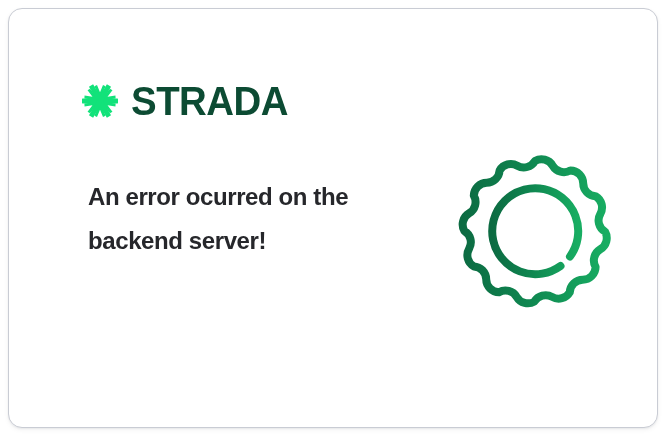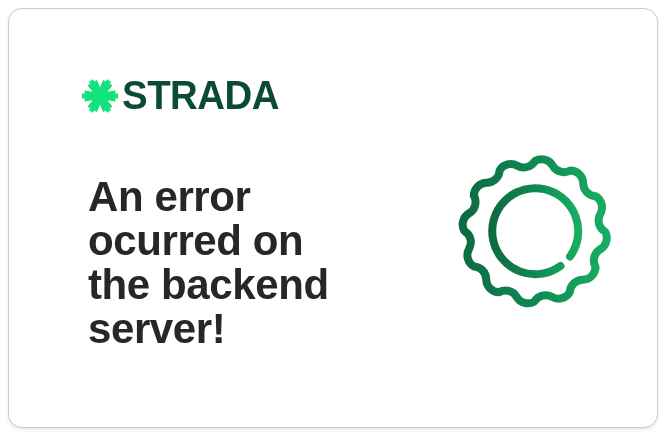--- a/index.html
+++ b/index.html
@@ -38,22 +38,22 @@
                 0 2px 5px rgba(25,28,38,0.05);
     overflow: hidden;
   }
 
   
   .brand {
     position: absolute;
     left: 70px;
     top: 66px;
     display: flex;
-    align-items: flex-start;
-    gap: 1px;
+    align-items: center;
+    gap: 10px;
     height: 52px;
   }
 
   .brand-mark {
     width: 42px;
     height: 42px;
     display: block;
     flex: 0 0 auto;
   }
 
@@ -70,21 +70,21 @@
     user-select: none;
   }
 
   
   .headline {
     position: absolute;
     left: 79px;
     top: 166px;
     width: 280px;
     font-family: "Liberation Sans", sans-serif;
-    font-size: 42px;
+    font-size: 24px;
     line-height: 44px;
     font-weight: 700;
     letter-spacing: -0.4px;
     color: #26272b;
     white-space: pre-line;
   }
 
   
   .gear-wrap {
     position: absolute;

